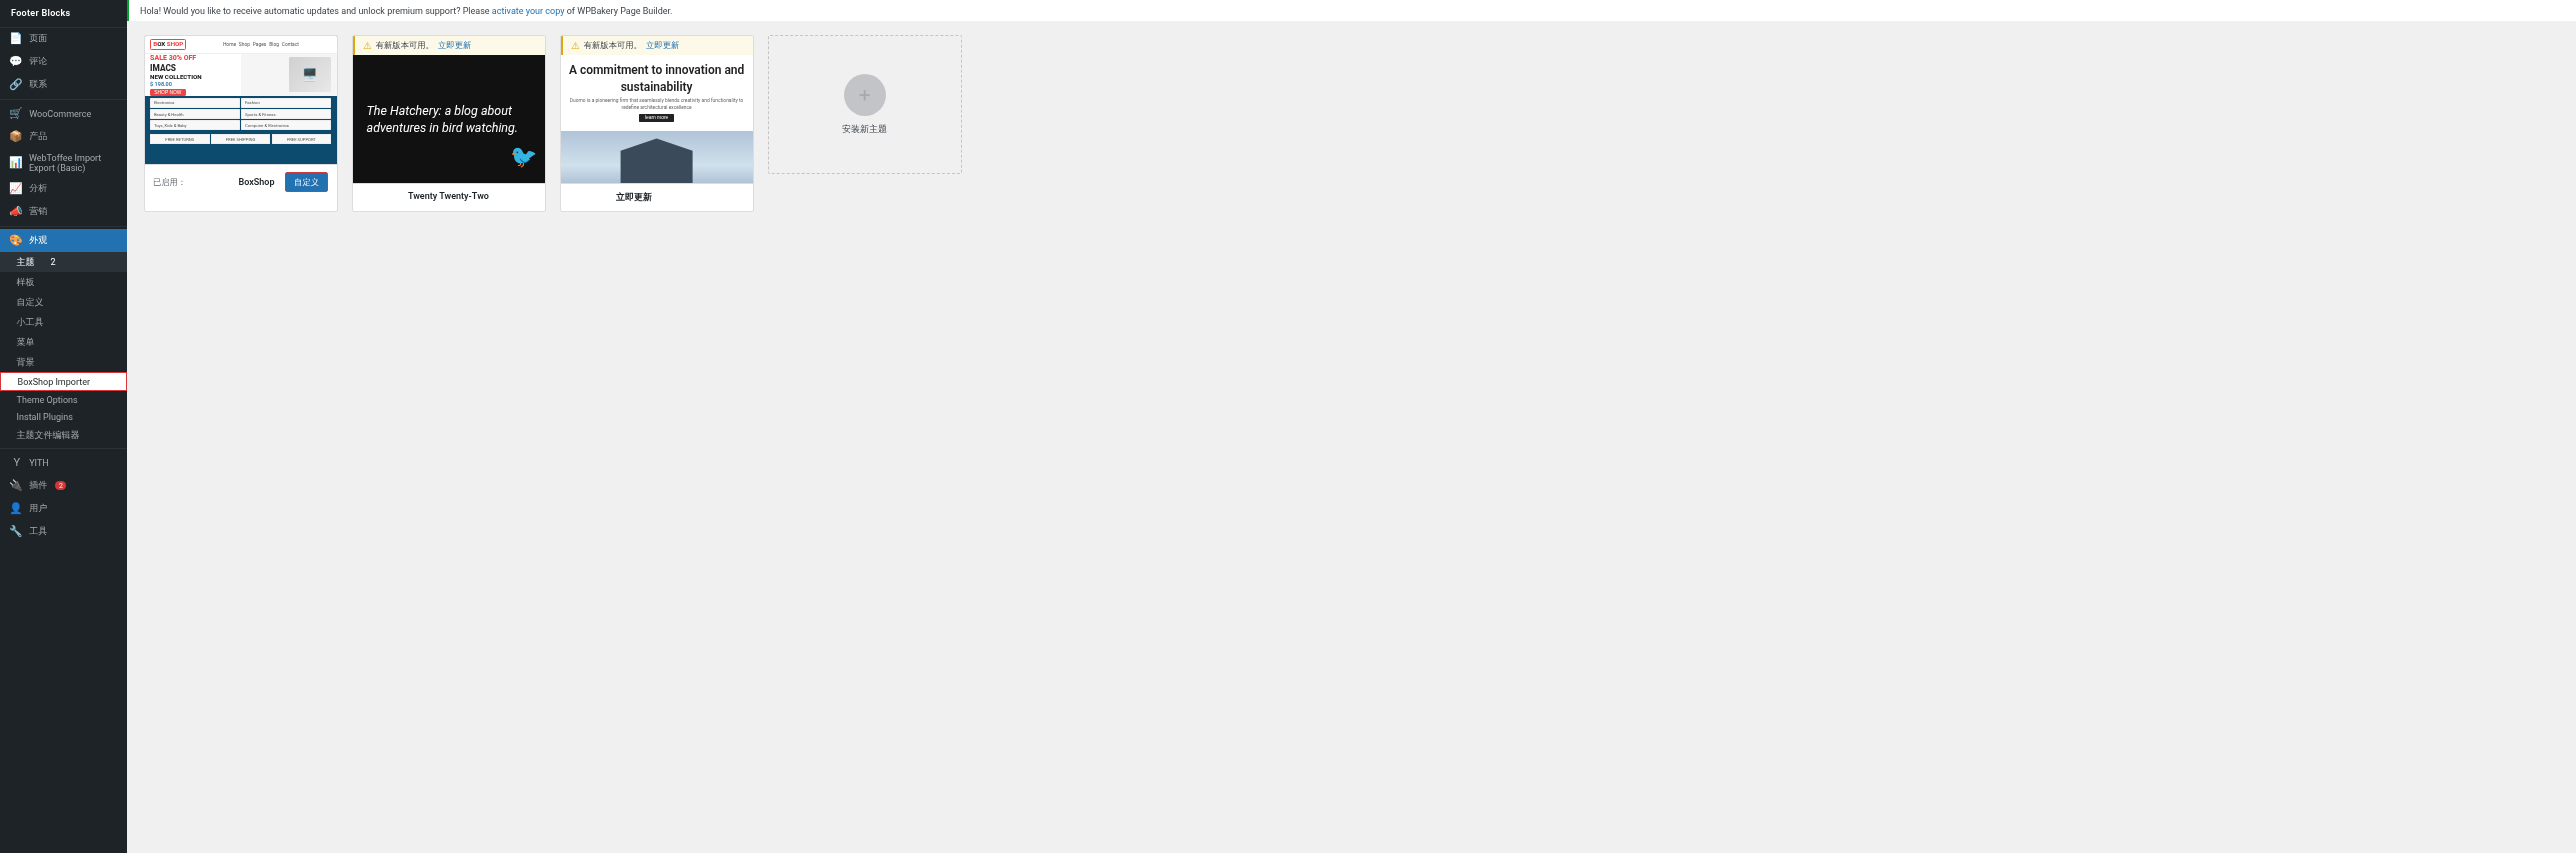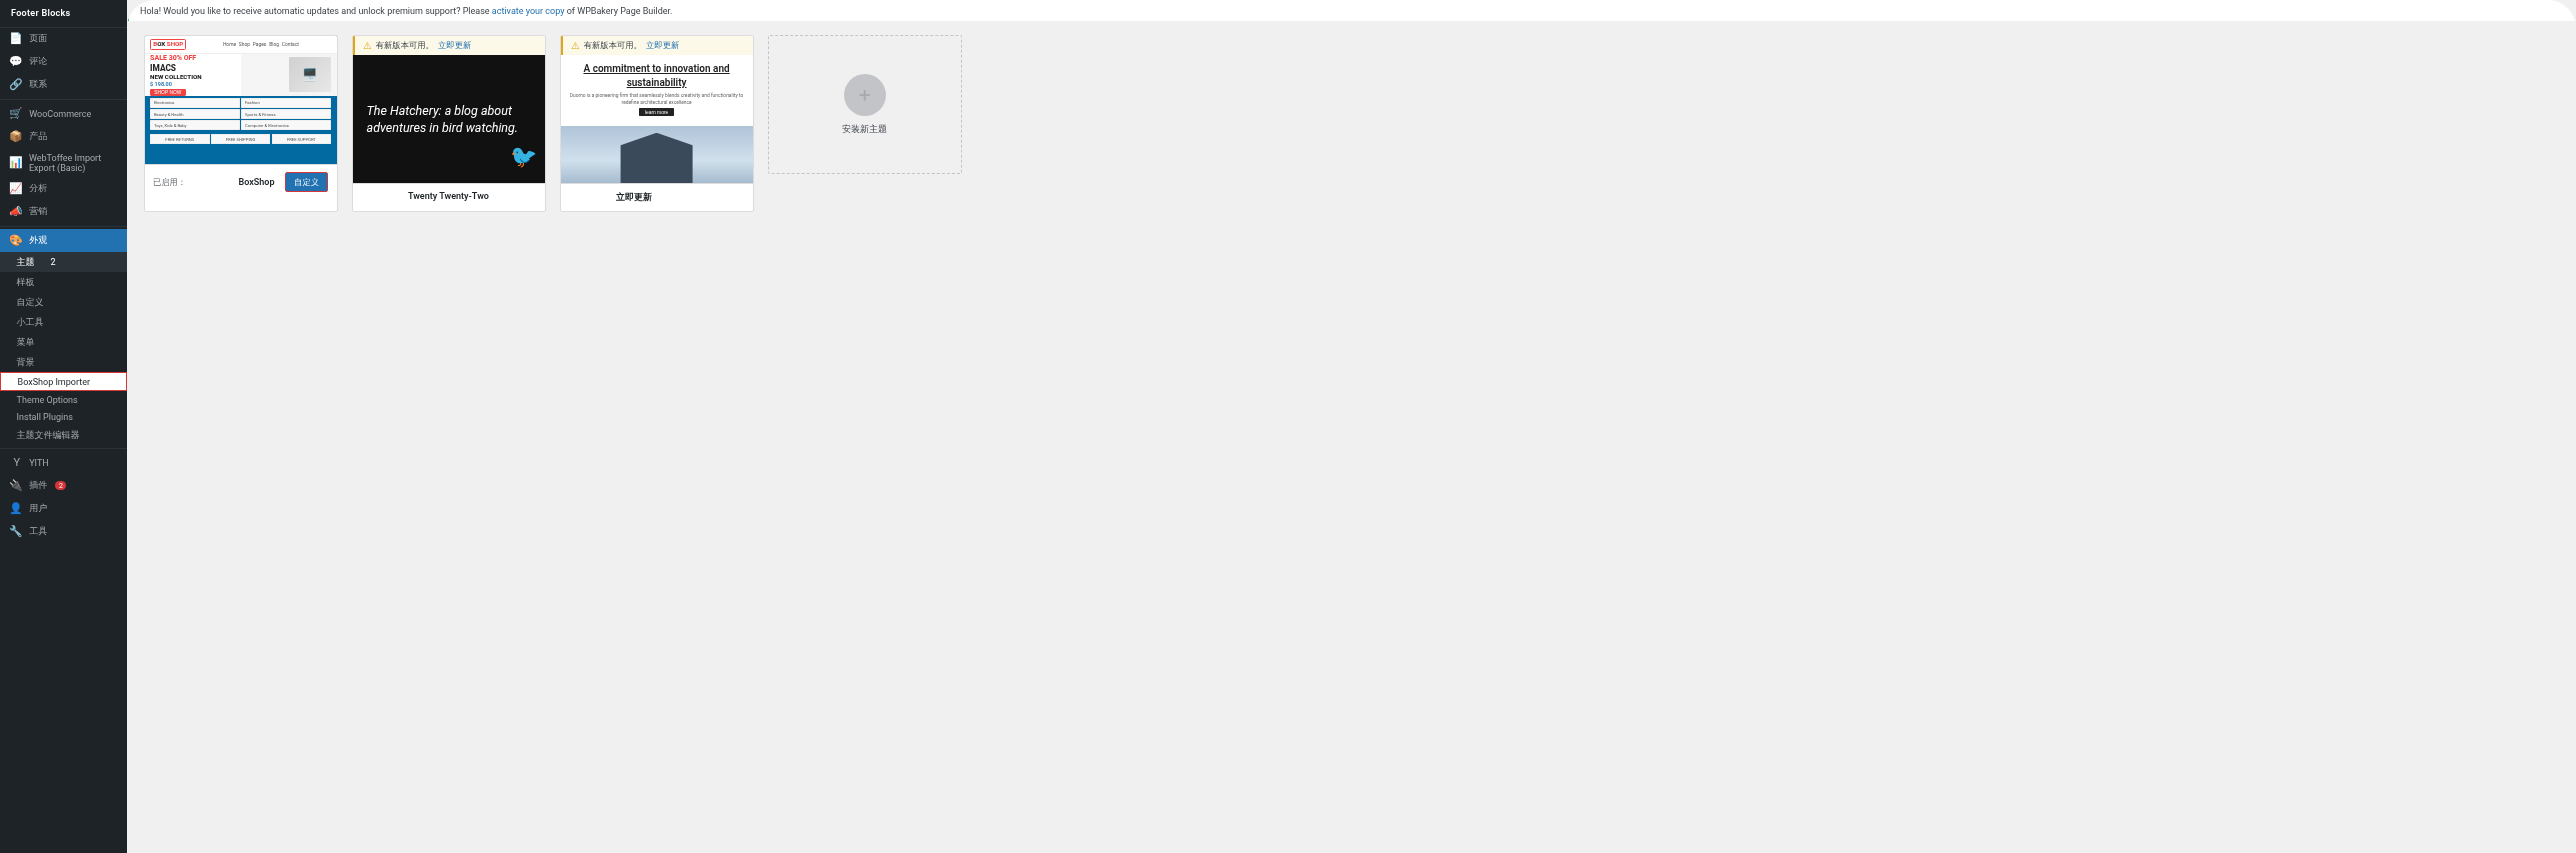--- a/index.html
+++ b/index.html
@@ -66,21 +66,20 @@
       margin: 2.8px 0;
     }
     .sidebar-icon { font-size: 11px; width: 14px; text-align: center; }
 
     
     #main {
       flex: 1;
       display: flex;
       flex-direction: column;
       overflow: hidden;
-      border-radius: 28px;
     }
 
     
     #notice-bar {
       background: #fff;
       border-left: 2.8px solid #00a32a;
       padding: 5.5px 11px;
       font-size: 9px;
       color: #3c434a;
       flex-shrink: 0;
@@ -179,21 +178,21 @@
       border: none;
       border-radius: 2.1px;
       padding: 3.5px 8.3px;
       font-size: 8.3px;
       cursor: pointer;
       border: 1.4px solid #d63638;
     }
 
     
     .boxshop-screenshot {
-      background: #0369a1;
+      background: #0c4a6e;
       width: 100%;
       height: 128px;
       position: relative;
       overflow: hidden;
     }
     .bs-header {
       background: #fff;
       border-bottom: 0.7px solid #eee;
       padding: 2.8px 5.5px;
       display: flex;
@@ -289,21 +288,21 @@
       background: #e8edf2;
       width: 100%;
       height: 128px;
       overflow: hidden;
       position: relative;
     }
     .tf-text-section {
       padding: 7px 8.3px;
       background: #fff;
     }
-    .tf-title { font-size: 10px; font-weight: 600; color: #222; line-height: 1.4; text-align: center; text-decoration: underline; }
+    .tf-title { font-size: 12px; font-weight: 600; color: #222; line-height: 1.4; text-align: center; }
     .tf-subtitle { font-size: 4.9px; color: #666; text-align: center; margin-top: 1.4px; line-height: 1.4; }
     .tf-btn {
       background: #222;
       color: #fff;
       border: none;
       padding: 1.4px 5.5px;
       font-size: 4.9px;
       margin: 2.8px auto;
       display: block;
       border-radius: 0.7px;

